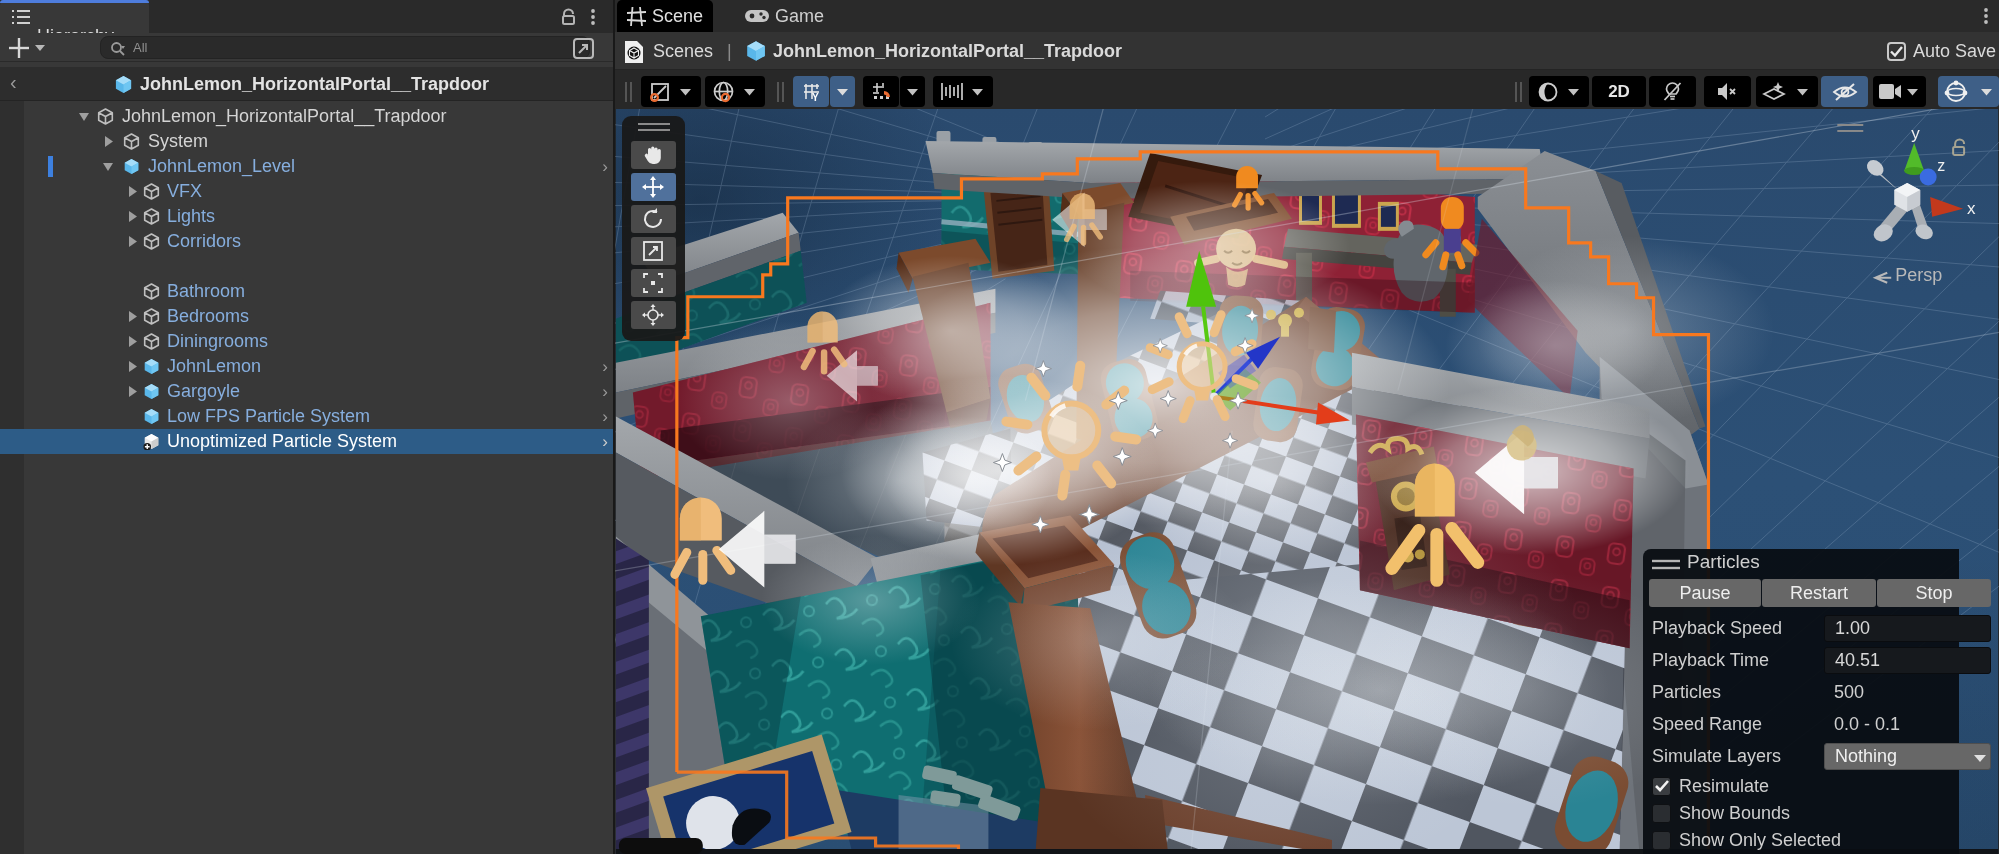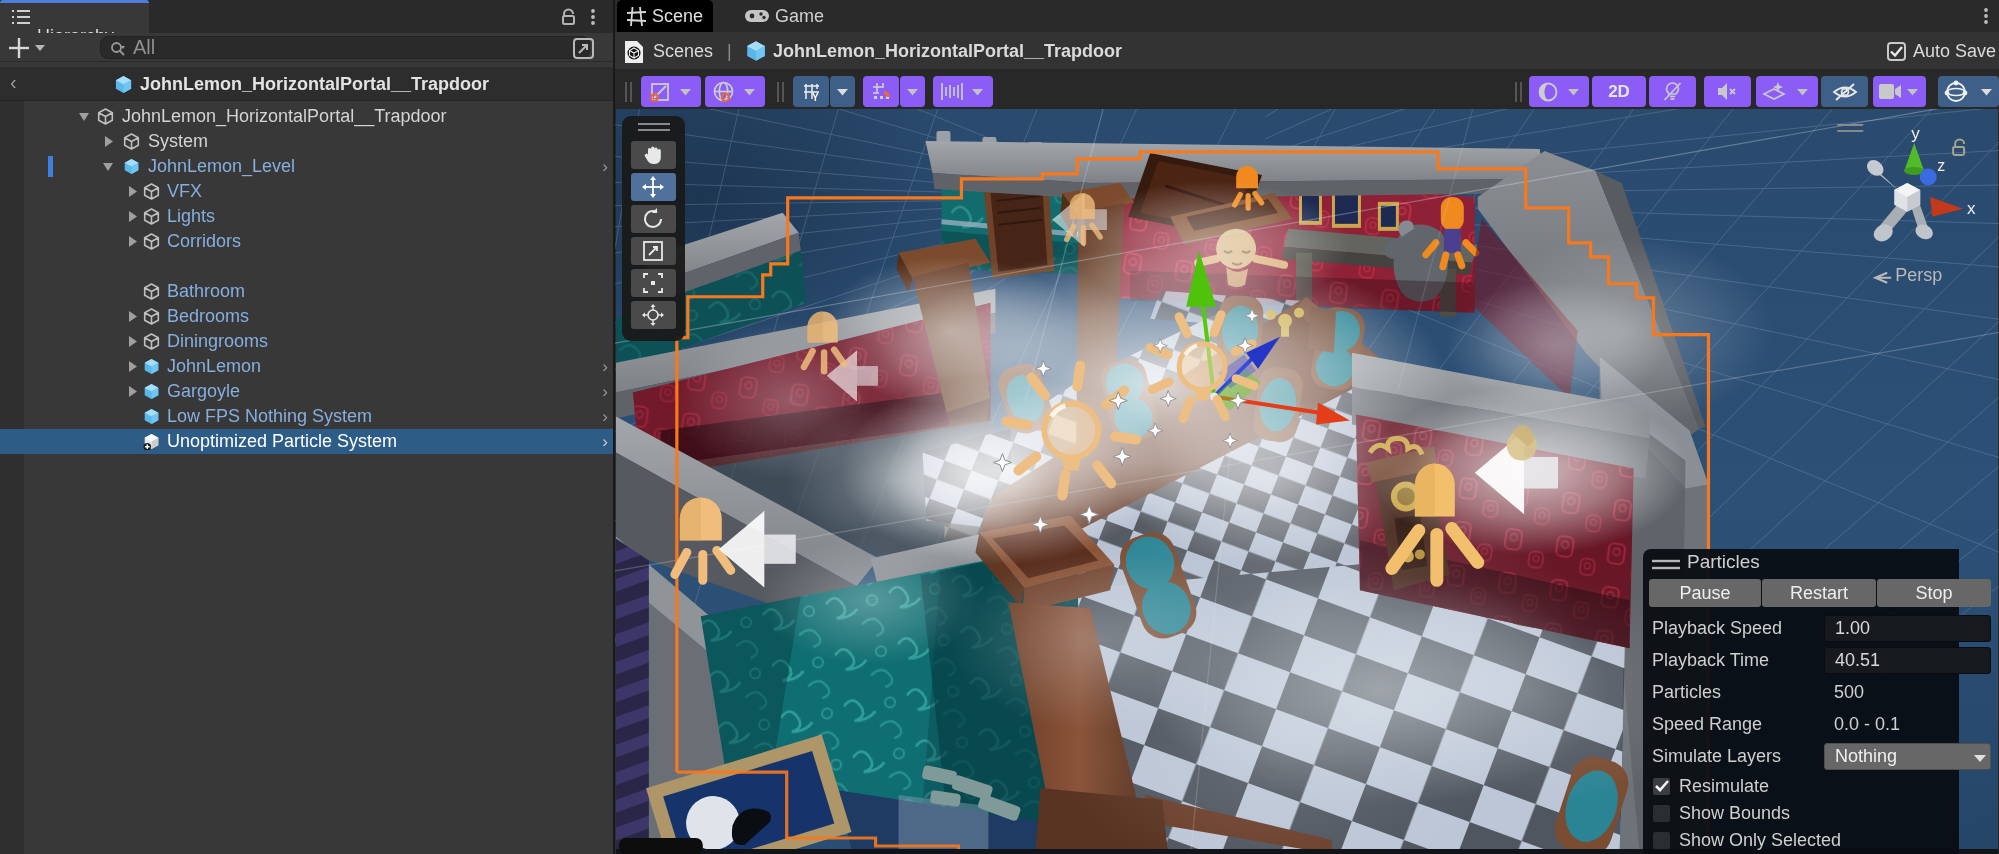--- a/index.html
+++ b/index.html
@@ -10,21 +10,21 @@
 
   
   #left { position:absolute; left:0; top:0; width:613px; height:854px; background:#383838; }
   #h-tabbar { position:absolute; left:0; top:0; width:613px; height:33px; background:#2a2a2a; }
   #h-tab { position:absolute; left:0; top:0; width:149px; height:33px; background:#383838; border-radius:5px 5px 0 0;
            color:#dedede; font-size:18px; line-height:33px; }
   #h-tab .accent { position:absolute; left:0; top:0; width:149px; height:3px; background:#4e7ddd; border-radius:5px 5px 0 0;}
   #h-tab .lbl { position:absolute; left:37px; top:0;margin-top:20px; }
   #h-toolbar { position:absolute; left:0; top:33px; width:613px; height:29px; background:#383838; border-bottom:1px solid #2a2a2a;}
   #h-search { position:absolute; left:100px; top:3px; width:490px; height:23px; background:#2a2a2a;
-              border:1px solid #232323; border-radius:8px; color:#8f8f8f; font-size:20px; line-height:21px; }
+              border:1px solid #232323; border-radius:8px; color:#8f8f8f; font-size:13px; line-height:21px; }
   #h-crumb { position:absolute; left:0; top:67px; width:613px; height:34px; background:#2d2d2d; color:#e3e3e3;
              font-size:18px; font-weight:bold; line-height:34px; border-bottom:1px solid #242424;}
   #tree { position:absolute; left:0; top:101px; width:613px; height:753px; background:#383838; }
   #tree .gutter { position:absolute; left:0; top:0; width:24px; height:753px; background:#2f2f2f; }
   .row { position:absolute; left:0; width:613px; height:25px; font-size:18px; line-height:25px; color:#d4d4d4; white-space:nowrap; }
   .row .t { position:absolute; top:0; }
   .row .arr { position:absolute; top:0; width:16px; height:25px; }
   .row .chev { position:absolute; right:5px; top:0; color:#999; font-size:17px; }
   .blue { color:#86aede; }
   .sel { background:#2d5c87; color:#fff; }
@@ -34,21 +34,21 @@
   #right { position:absolute; left:615px; top:0; width:1384px; height:854px; background:#282828; }
   #s-tabbar { position:absolute; left:0; top:0; width:1384px; height:32px; background:#2a2a2a; }
   #s-tab { position:absolute; left:2px; top:0; width:96px; height:32px; background:#000000; border-radius:5px 5px 0 0;
            color:#e0e0e0; font-size:18px; line-height:32px;}
   #s-tab .lbl { position:absolute; left:35px; }
   #g-tab { position:absolute; left:122px; top:0; width:115px; height:32px; color:#cfcfcf; font-size:18px; line-height:32px; }
   #g-tab .lbl { position:absolute; left:38px; }
   #s-crumb { position:absolute; left:0; top:32px; width:1384px; height:38px; background:#333333; border-bottom:1px solid #242424;
              color:#dadada; font-size:18px; line-height:38px; }
   #s-toolbar { position:absolute; left:0; top:70px; width:1384px; height:39px; background:#282828; }
-  .tbtn { position:absolute; top:6px; height:31px; background:#8b5cf6; border-radius:4px; }
+  .tbtn { position:absolute; top:6px; height:31px; background:#000000; border-radius:4px; }
   .tbtn.on { background:#3e5f87; }
   #scene { position:absolute; left:0; top:109px; width:1384px; height:745px; }
 
   
   #tools { position:absolute; left:7px; top:116px; width:63px; height:225px; background:rgba(25,25,25,0.95); border-radius:9px; }
   .tool { position:absolute; left:9px; width:45px; height:28px; background:#4a4a4a; border-radius:3px; }
   .tool.on { background:#50719c; }
 
   
   #particles { position:absolute; left:1028px; top:549px; width:316px; height:305px; background:rgba(9,13,18,0.94);
@@ -222,21 +222,21 @@
         <svg class="icn" style="left:143px" viewBox="0 0 18 18">
             <use href="#cubeblue"></use>
           </svg>
         <span class="t blue" style="left:167px">Gargoyle</span>
         <span class="chev">›</span>
       </div>
       <div class="row" style="top:303px">
         <svg class="icn" style="left:143px" viewBox="0 0 18 18">
             <use href="#cubeblue"></use>
           </svg>
-        <span class="t blue" style="left:167px">Low FPS Nothing System</span>
+        <span class="t blue" style="left:167px">Low FPS Particle System</span>
         <span class="chev">›</span>
       </div>
       <div class="row sel" style="top:328px">
         <svg class="icn" style="left:143px" viewBox="0 0 18 18">
             <use href="#cubewhite"></use>
           </svg>
         <span class="t" style="left:167px">Unoptimized Particle System</span>
         <span class="chev" style="color:#ccc">›</span>
       </div>
     </div>

